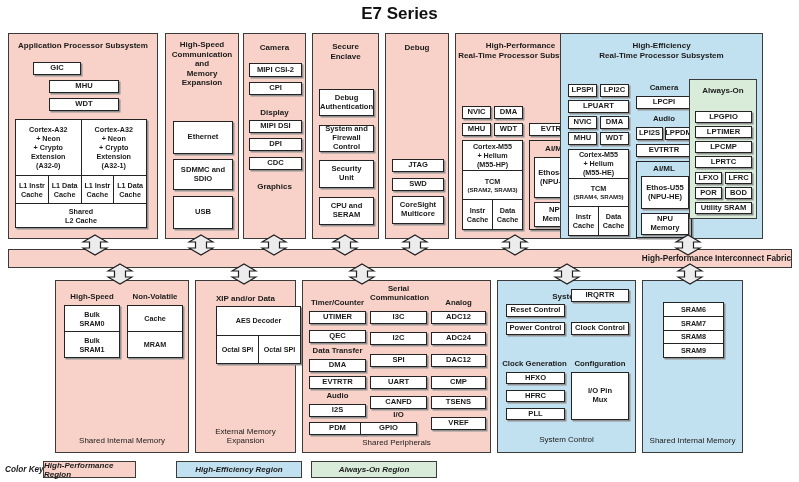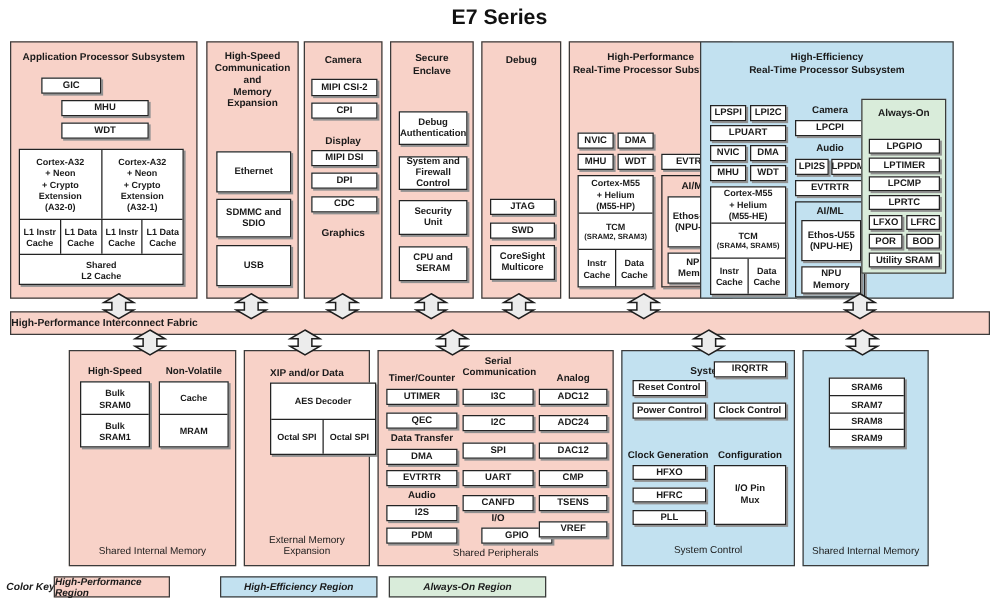--- a/index.html
+++ b/index.html
@@ -19,21 +19,21 @@
   .row{display:flex}
   .cell{flex:1;display:flex;align-items:center;justify-content:center;text-align:center;
     font-size:7.2px;font-weight:600;line-height:1.25;flex-direction:column}
   .bb{border-bottom:1px solid #232323}
   .br{border-right:1px solid #232323}
   .pre{white-space:pre-line}
   .sub{font-size:6.1px;font-weight:600}
   .aiml{position:absolute;border:1px solid #232323;box-shadow:1.5px 1.5px 0 #909090;box-sizing:border-box}
   .footer{position:absolute;left:0;right:0;text-align:center;font-weight:400;font-size:8px}
   .fabric{position:absolute;left:8px;top:249px;width:784px;height:19px;border:1.5px solid #3b3b3b;
-    display:flex;align-items:center;justify-content:flex-start;font-weight:700;font-size:8.2px;box-sizing:border-box}
+    display:flex;align-items:center;justify-content:flex-end;font-weight:700;font-size:8.2px;box-sizing:border-box}
   .arrow{position:absolute;width:28px;height:22px;z-index:4}
   .keylab{position:absolute;font-style:italic;font-weight:700;font-size:8.2px}
   .keybox{position:absolute;border:1.4px solid #3b3b3b;display:flex;align-items:center;justify-content:center;
     font-style:italic;font-weight:600;font-size:8px;box-sizing:border-box;height:17px}
   .title{position:absolute;left:0;right:0;top:4px;text-align:center;font-size:17px;font-weight:600;color:#111}
 </style>
 </head>
 <body>
 
 <div class="canvas">
@@ -280,21 +280,21 @@
     <div class="box" style="left:6px;top:141px;width:57px;height:13px">PDM</div>
 
     <div class="hdr pre" style="left:67px;top:4px;width:57px">Serial
 Communication</div>
     <div class="box" style="left:67px;top:30px;width:57px;height:13px">I3C</div>
     <div class="box" style="left:67px;top:51px;width:57px;height:13px">I2C</div>
     <div class="box" style="left:67px;top:73px;width:57px;height:13px">SPI</div>
     <div class="box" style="left:67px;top:95px;width:57px;height:13px">UART</div>
     <div class="box" style="left:67px;top:115px;width:57px;height:13px">CANFD</div>
     <div class="hdr" style="left:67px;top:130px;width:57px">I/O</div>
-    <div class="box" style="left:82px;top:141px;width:57px;height:13px">GPIO</div>
+    <div class="box" style="left:57px;top:141px;width:57px;height:13px">GPIO</div>
 
     <div class="hdr" style="left:128px;top:18px;width:55px">Analog</div>
     <div class="box" style="left:128px;top:30px;width:55px;height:13px">ADC12</div>
     <div class="box" style="left:128px;top:51px;width:55px;height:13px">ADC24</div>
     <div class="box" style="left:128px;top:73px;width:55px;height:13px">DAC12</div>
     <div class="box" style="left:128px;top:95px;width:55px;height:13px">CMP</div>
     <div class="box" style="left:128px;top:115px;width:55px;height:13px">TSENS</div>
     <div class="box" style="left:128px;top:136px;width:55px;height:13px">VREF</div>
 
     <div class="footer" style="bottom:5px">Shared Peripherals</div>

